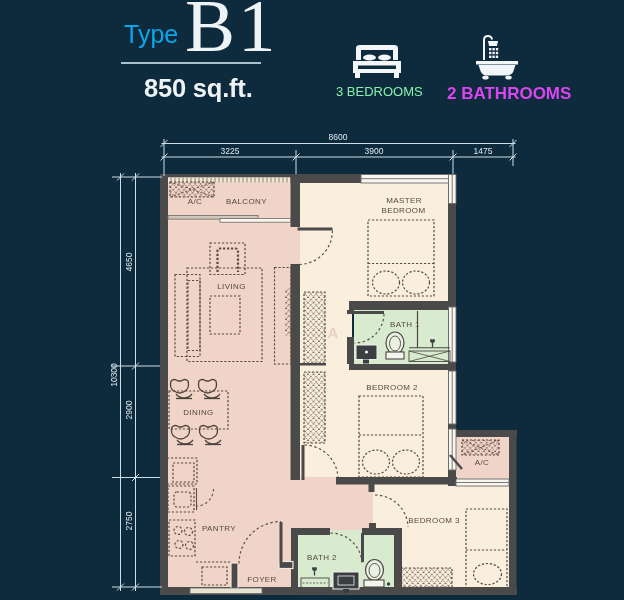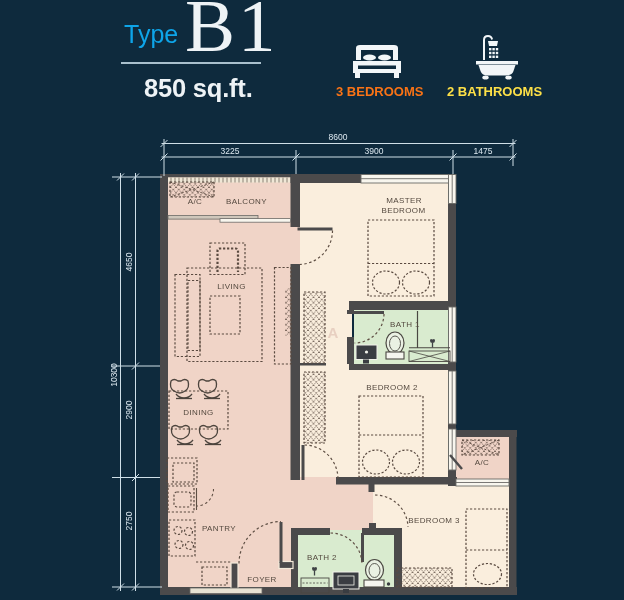--- a/index.html
+++ b/index.html
@@ -22,21 +22,21 @@
   <g fill="#f2f6f8">
     <path d="M4 4 Q4 1 8 1 L42 1 Q46 1 46 4 L46 16 L41 16 L41 6 L9 6 L9 16 L4 16 Z"></path>
     <ellipse cx="17.5" cy="13.5" rx="6.5" ry="3"></ellipse>
     <ellipse cx="32.5" cy="13.5" rx="6.5" ry="3"></ellipse>
     <path d="M1 17 L49 17 L49 29 L1 29 Z M6 21.5 L44 21.5 L44 25 L6 25 Z" fill-rule="evenodd"></path>
     <rect x="3" y="29" width="5" height="5"></rect>
     <rect x="42" y="29" width="5" height="5"></rect>
   </g>
 </svg>
 
-<div class="abs" style="left:336px;top:84px;color:#f97316;font-size:13px;font-weight:bold;">3 BEDROOMS</div>
+<div class="abs" style="left:336px;top:84px;color:#86efac;font-size:13px;font-weight:normal;">3 BEDROOMS</div>
 
 <svg class="abs" style="left:475px;top:32px;" width="44" height="48" viewBox="0 0 44 48">
   <g fill="#f2f6f8">
     <path d="M8 28 L8 8 Q8 3 13 3 Q17 3 18 7 L16.5 8 Q15.5 5 13 5 Q10 5 10 8 L10 28 Z"></path>
     <path d="M13 9 L23 9 L22 14 L14 14 Z"></path>
     <g>
       <rect x="14" y="16" width="2.4" height="2.4"></rect>
         <rect x="17.4" y="16" width="2.4" height="2.4"></rect>
         <rect x="20.8" y="16" width="2.4" height="2.4"></rect>
       <rect x="14" y="19.8" width="2.4" height="2.4"></rect>
@@ -46,21 +46,21 @@
         <rect x="17.4" y="23.6" width="2.4" height="2.4"></rect>
         <rect x="20.8" y="23.6" width="2.4" height="2.4"></rect>
     </g>
     <path d="M1 29 L43 29 L43 32.5 L1 32.5 Z"></path>
     <path d="M3.5 33 L40.5 33 L38.5 39 Q37 43.5 31 43.5 L13 43.5 Q7 43.5 5.5 39 Z"></path>
     <ellipse cx="10.5" cy="45.5" rx="3.2" ry="2"></ellipse>
     <ellipse cx="33.5" cy="45.5" rx="3.2" ry="2"></ellipse>
   </g>
 </svg>
 
-<div class="abs" style="left:447px;top:84px;color:#fde047;font-size:13px;font-weight:bold;">2 BATHROOMS</div>
+<div class="abs" style="left:447px;top:84px;color:#d946ef;font-size:17px;font-weight:bold;">2 BATHROOMS</div>
 
 <svg id="plan" class="abs" style="left:0;top:0;" width="624" height="600" viewBox="0 0 624 600">
 <defs>
 <pattern id="wh" width="5.5" height="5.5" patternUnits="userSpaceOnUse">
         <path d="M0 0 L5.5 5.5 M5.5 0 L0 5.5" stroke="#5a4a40" stroke-width="0.75" stroke-dasharray="1.6 1.1" fill="none"></path>
       </pattern>
 </defs>
 
 <rect x="168" y="177" width="132.5" height="410" fill="#f0d4c7"></rect>
 

